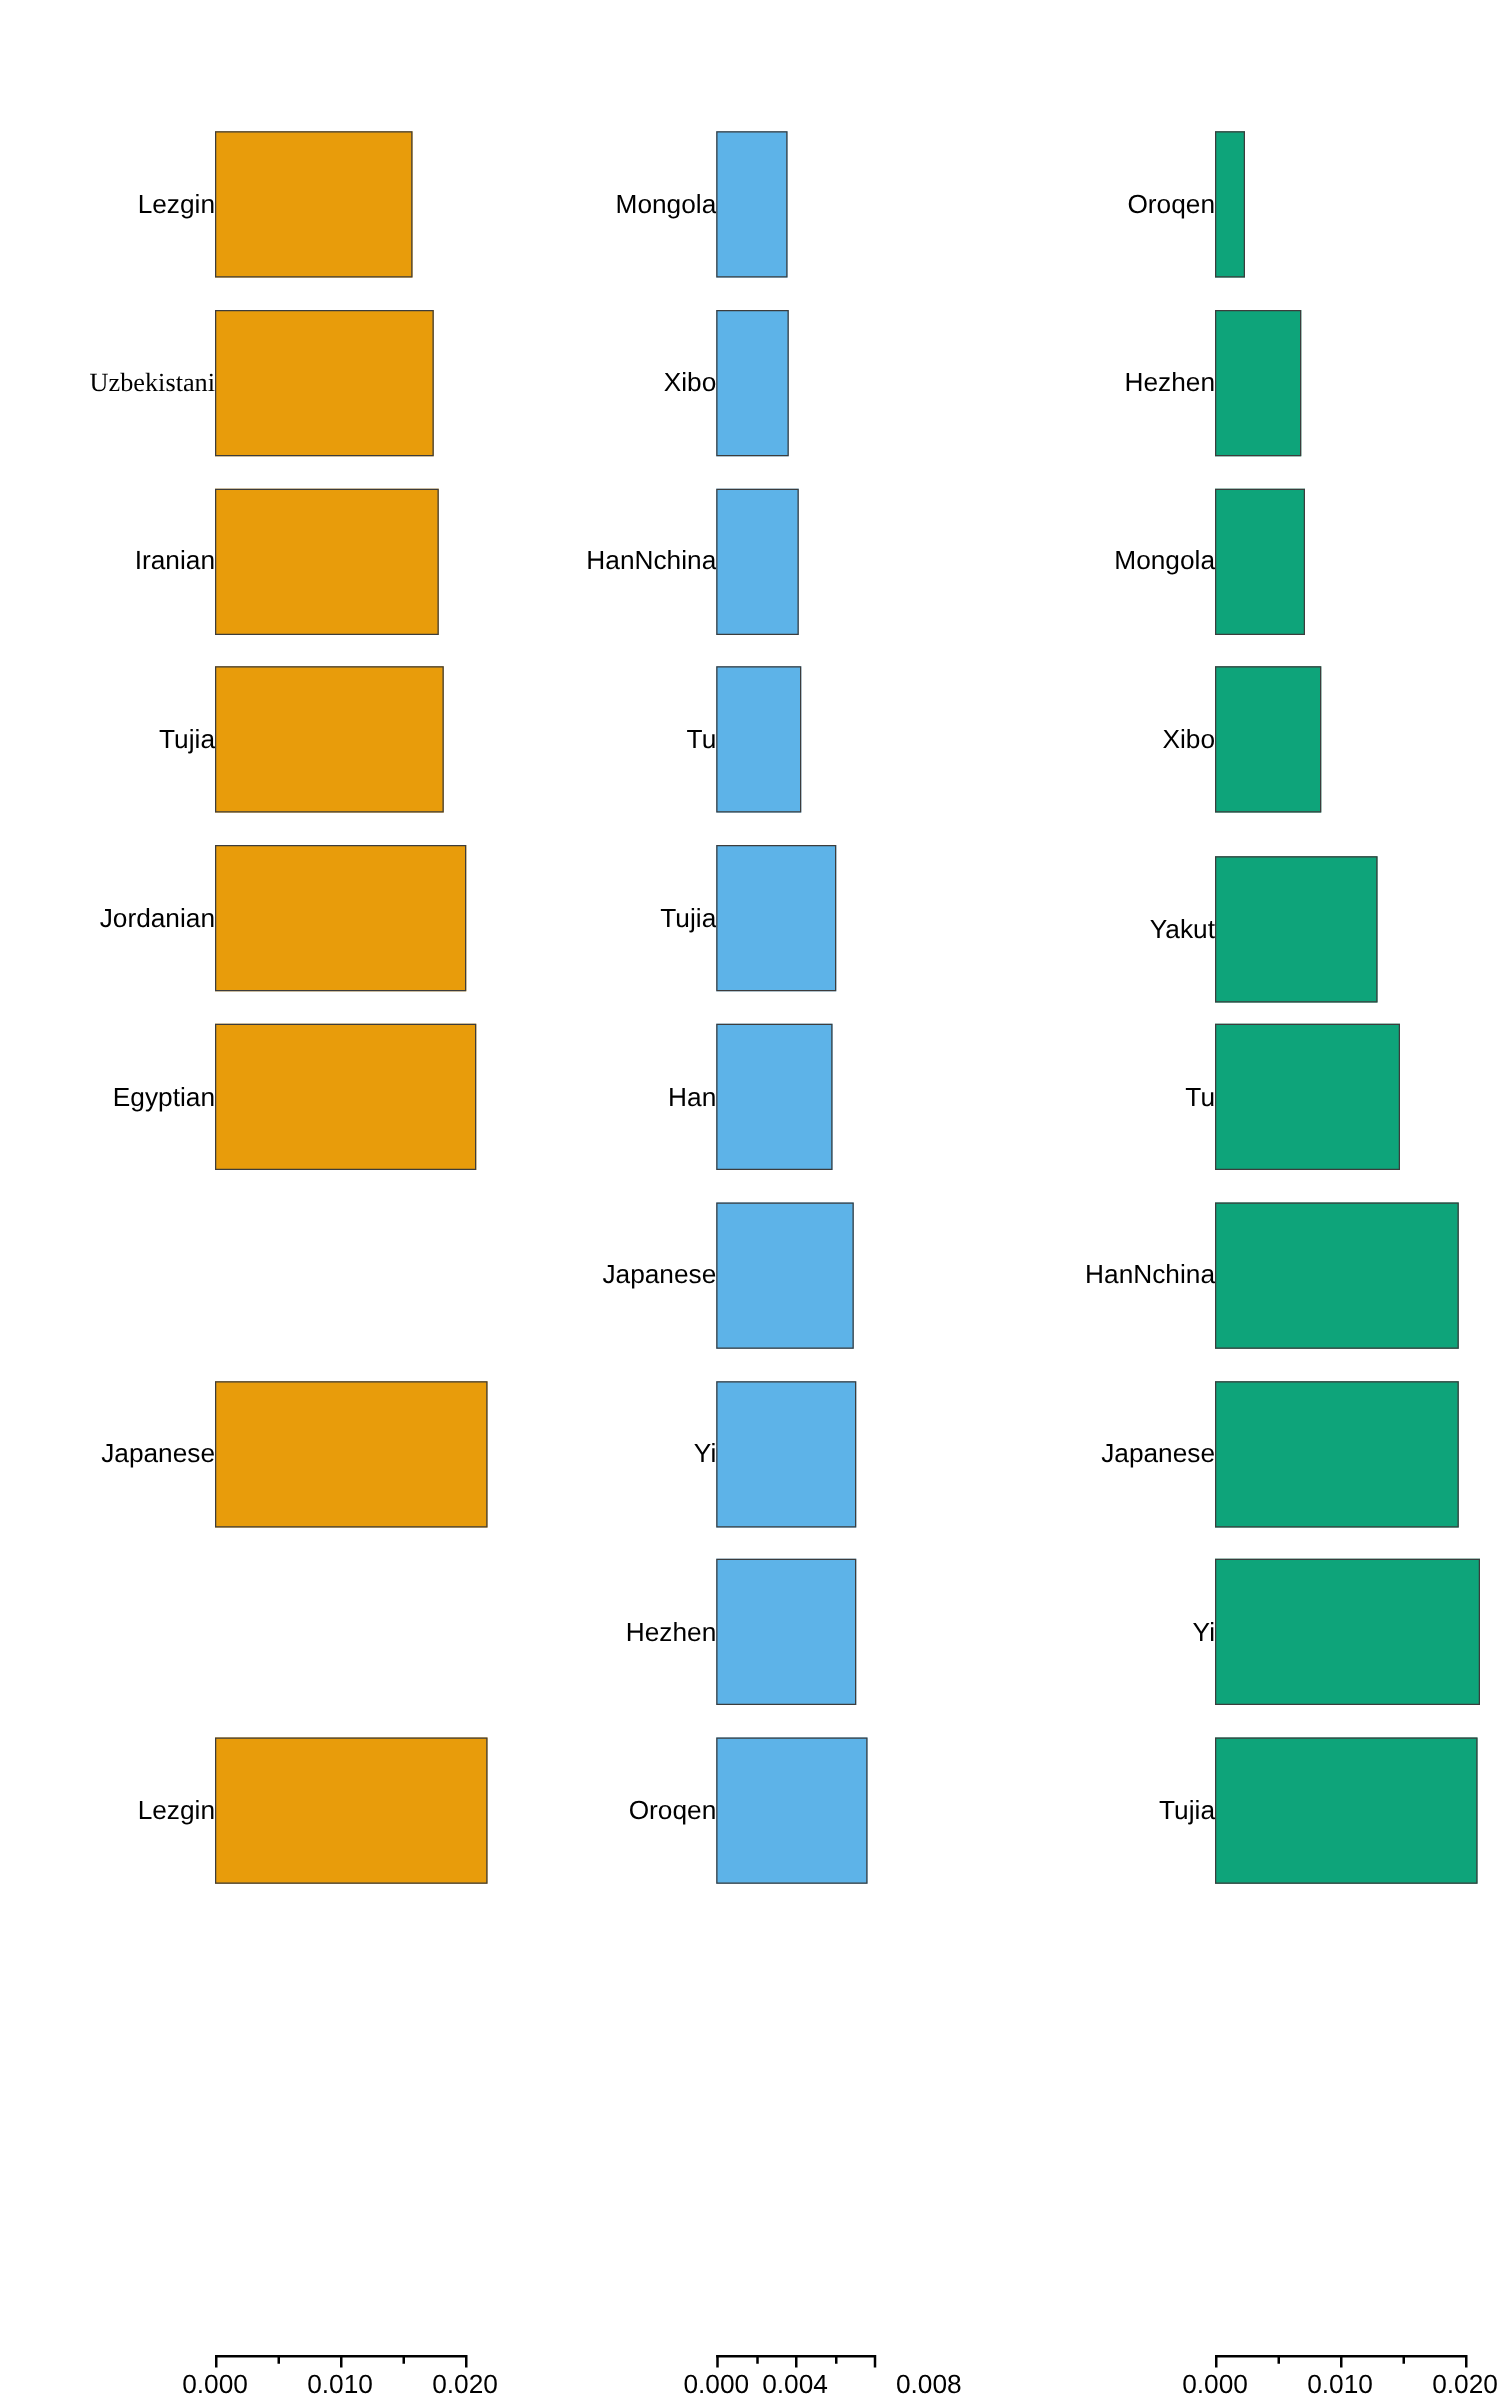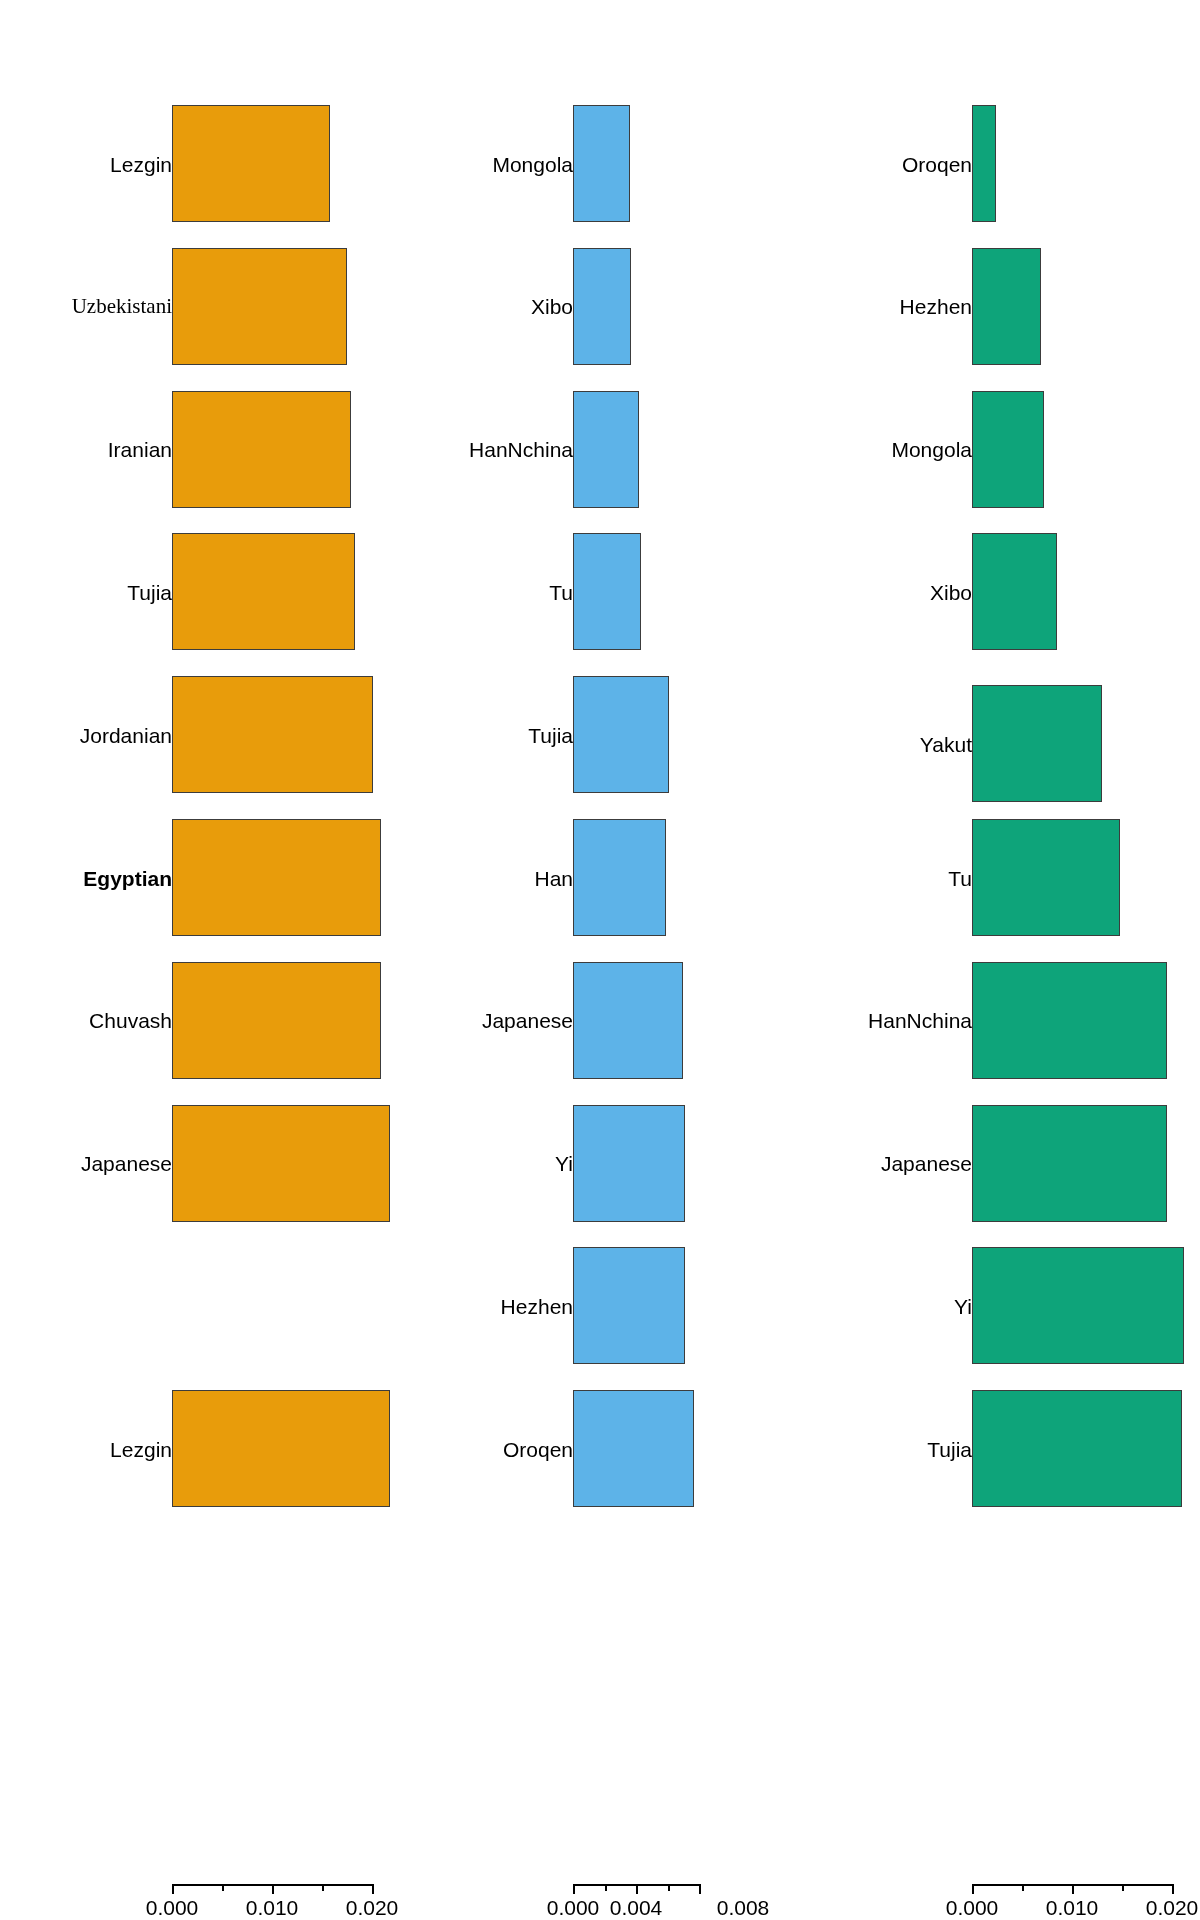--- a/index.html
+++ b/index.html
@@ -103,26 +103,22 @@
           <div class="bar-rect" style="left: 152px; width: 179px; background: rgb(232, 156, 11);"></div>
         </div>
         <div class="bar-row" style="top: 533.4px; height: 117px;">
           <div class="bar-label" style="width: 152px; left: 0px; right: auto;">Tujia</div>
           <div class="bar-rect" style="left: 152px; width: 183px; background: rgb(232, 156, 11);"></div>
         </div>
         <div class="bar-row" style="top: 676.2px; height: 117px;">
           <div class="bar-label" style="width: 152px; left: 0px; right: auto;">Jordanian</div>
           <div class="bar-rect" style="left: 152px; width: 201px; background: rgb(232, 156, 11);"></div>
         </div>
-        <div class="bar-row" style="top: 819px; height: 117px; font-weight: bold;">
+        <div class="bar-row" style="top: 819px; height: 117px;">
           <div class="bar-label" style="width: 152px; left: 0px; right: auto;">Egyptian</div>
-          <div class="bar-rect" style="left: 152px; width: 209px; background: rgb(232, 156, 11);"></div>
-        </div>
-        <div class="bar-row" style="top: 961.8px; height: 117px;">
-          <div class="bar-label" style="width: 152px; left: 0px; right: auto;">Chuvash</div>
           <div class="bar-rect" style="left: 152px; width: 209px; background: rgb(232, 156, 11);"></div>
         </div>
         <div class="bar-row" style="top: 1104.6px; height: 117px;">
           <div class="bar-label" style="width: 152px; left: 0px; right: auto;">Japanese</div>
           <div class="bar-rect" style="left: 152px; width: 218px; background: rgb(232, 156, 11);"></div>
         </div>
         <div class="bar-row" style="top: 1390.2px; height: 117px;">
           <div class="bar-label" style="width: 152px; left: 0px; right: auto;">Lezgin</div>
           <div class="bar-rect" style="left: 152px; width: 218px; background: rgb(232, 156, 11);"></div>
         </div>

